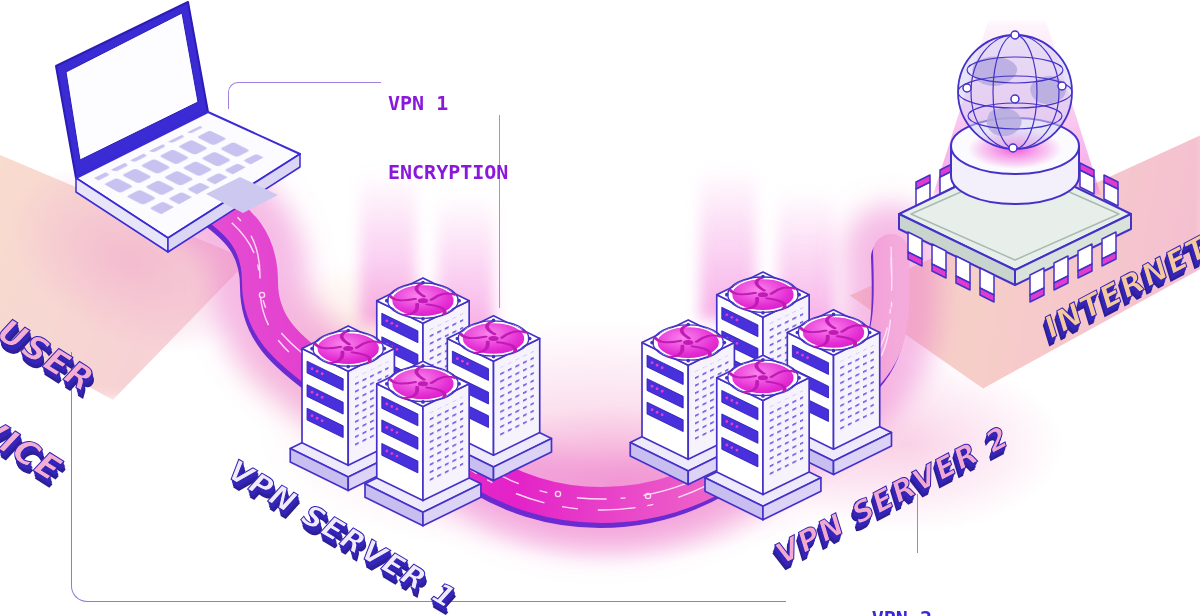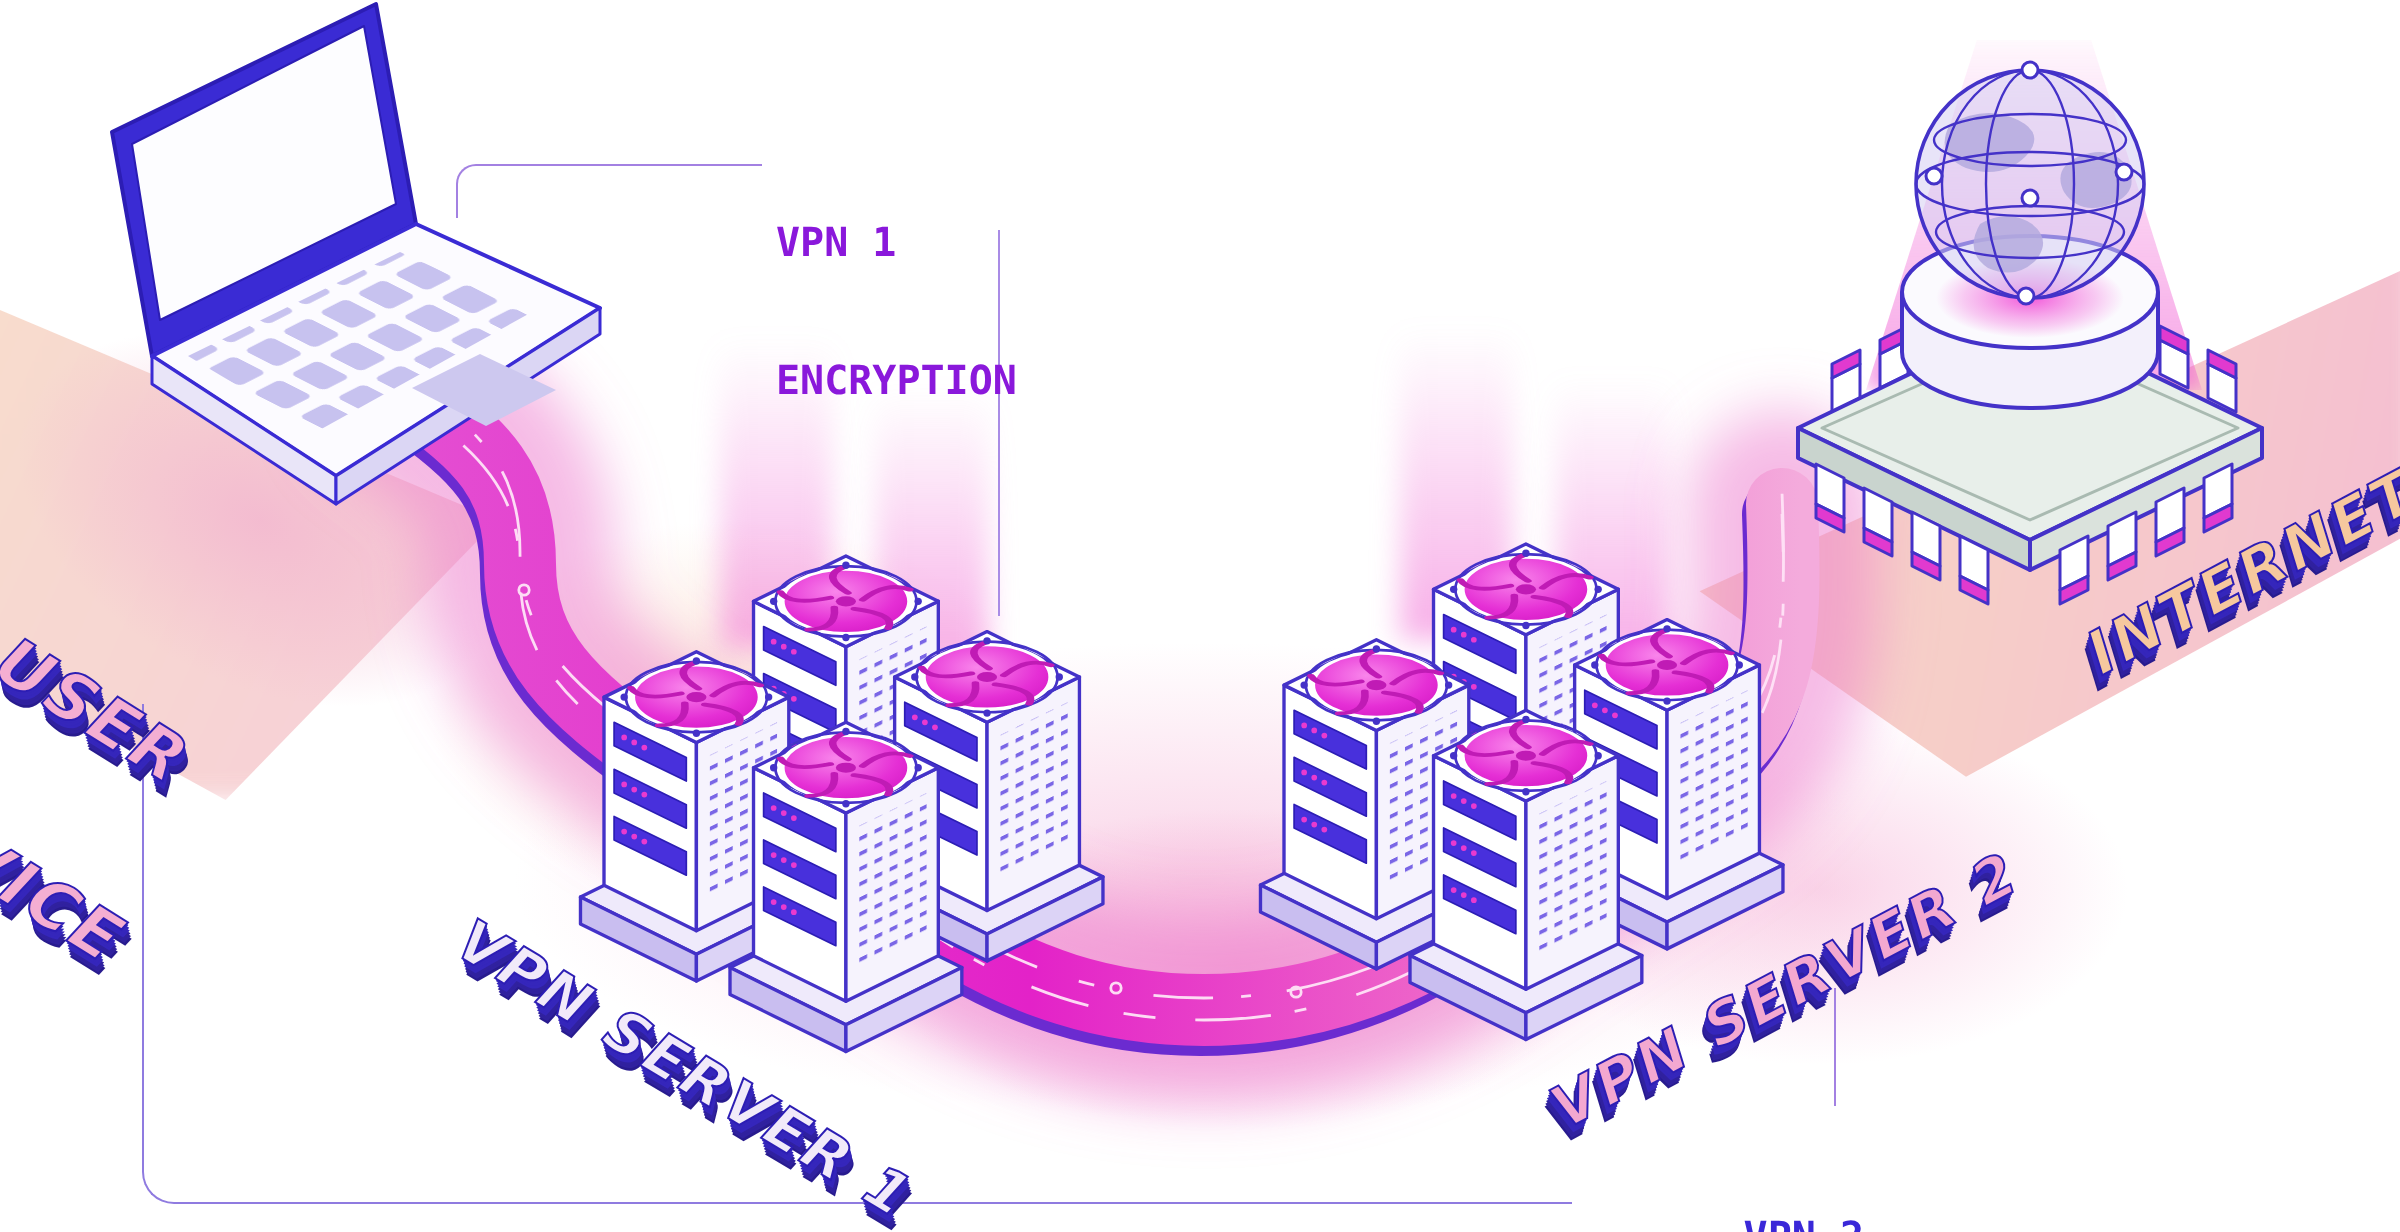--- a/index.html
+++ b/index.html
@@ -36,21 +36,21 @@
     clip-path:polygon(33% 0,67% 0,100% 100%,0 100%);
     background:linear-gradient(to bottom,rgba(247,173,228,.1),rgba(240,90,210,.55));
     filter:blur(4px);}
 
   
   svg.scene{left:0;top:0;width:1200px;height:616px;}
 
   
   .flat{font-family:"DejaVu Sans Mono","Liberation Mono",monospace;font-weight:bold;
         font-size:20px;line-height:23px;letter-spacing:0px;white-space:pre;}
-  .flat.vpn1{left:388px;top:64px;color:#8A18DB;text-align:left;}
+  .flat.vpn1{left:388px;top:46px;color:#8A18DB;text-align:left;}
   .flat.vpn2{left:700px;top:561px;width:232px;color:#3A28D8;text-align:right;}
 
   
   .co{border-color:#A381E2;}
   .co-vpn1-elbow{left:228px;top:82px;width:152px;height:26px;
     border-top:1.5px solid #A381E2;border-left:1.5px solid #A381E2;border-top-left-radius:10px;}
   .co-vpn1-v{left:499px;top:115px;width:0;height:193px;border-left:1.5px solid #A98CE6;}
   .co-vpn2-v{left:917px;top:494px;width:0;height:59px;border-left:1.5px solid #A381E2;}
   .co-long{left:71px;top:352px;width:714px;height:249px;
     border-left:1.5px solid #8F7BE0;border-bottom:1.5px solid #8F7BE0;border-bottom-left-radius:16px;}

